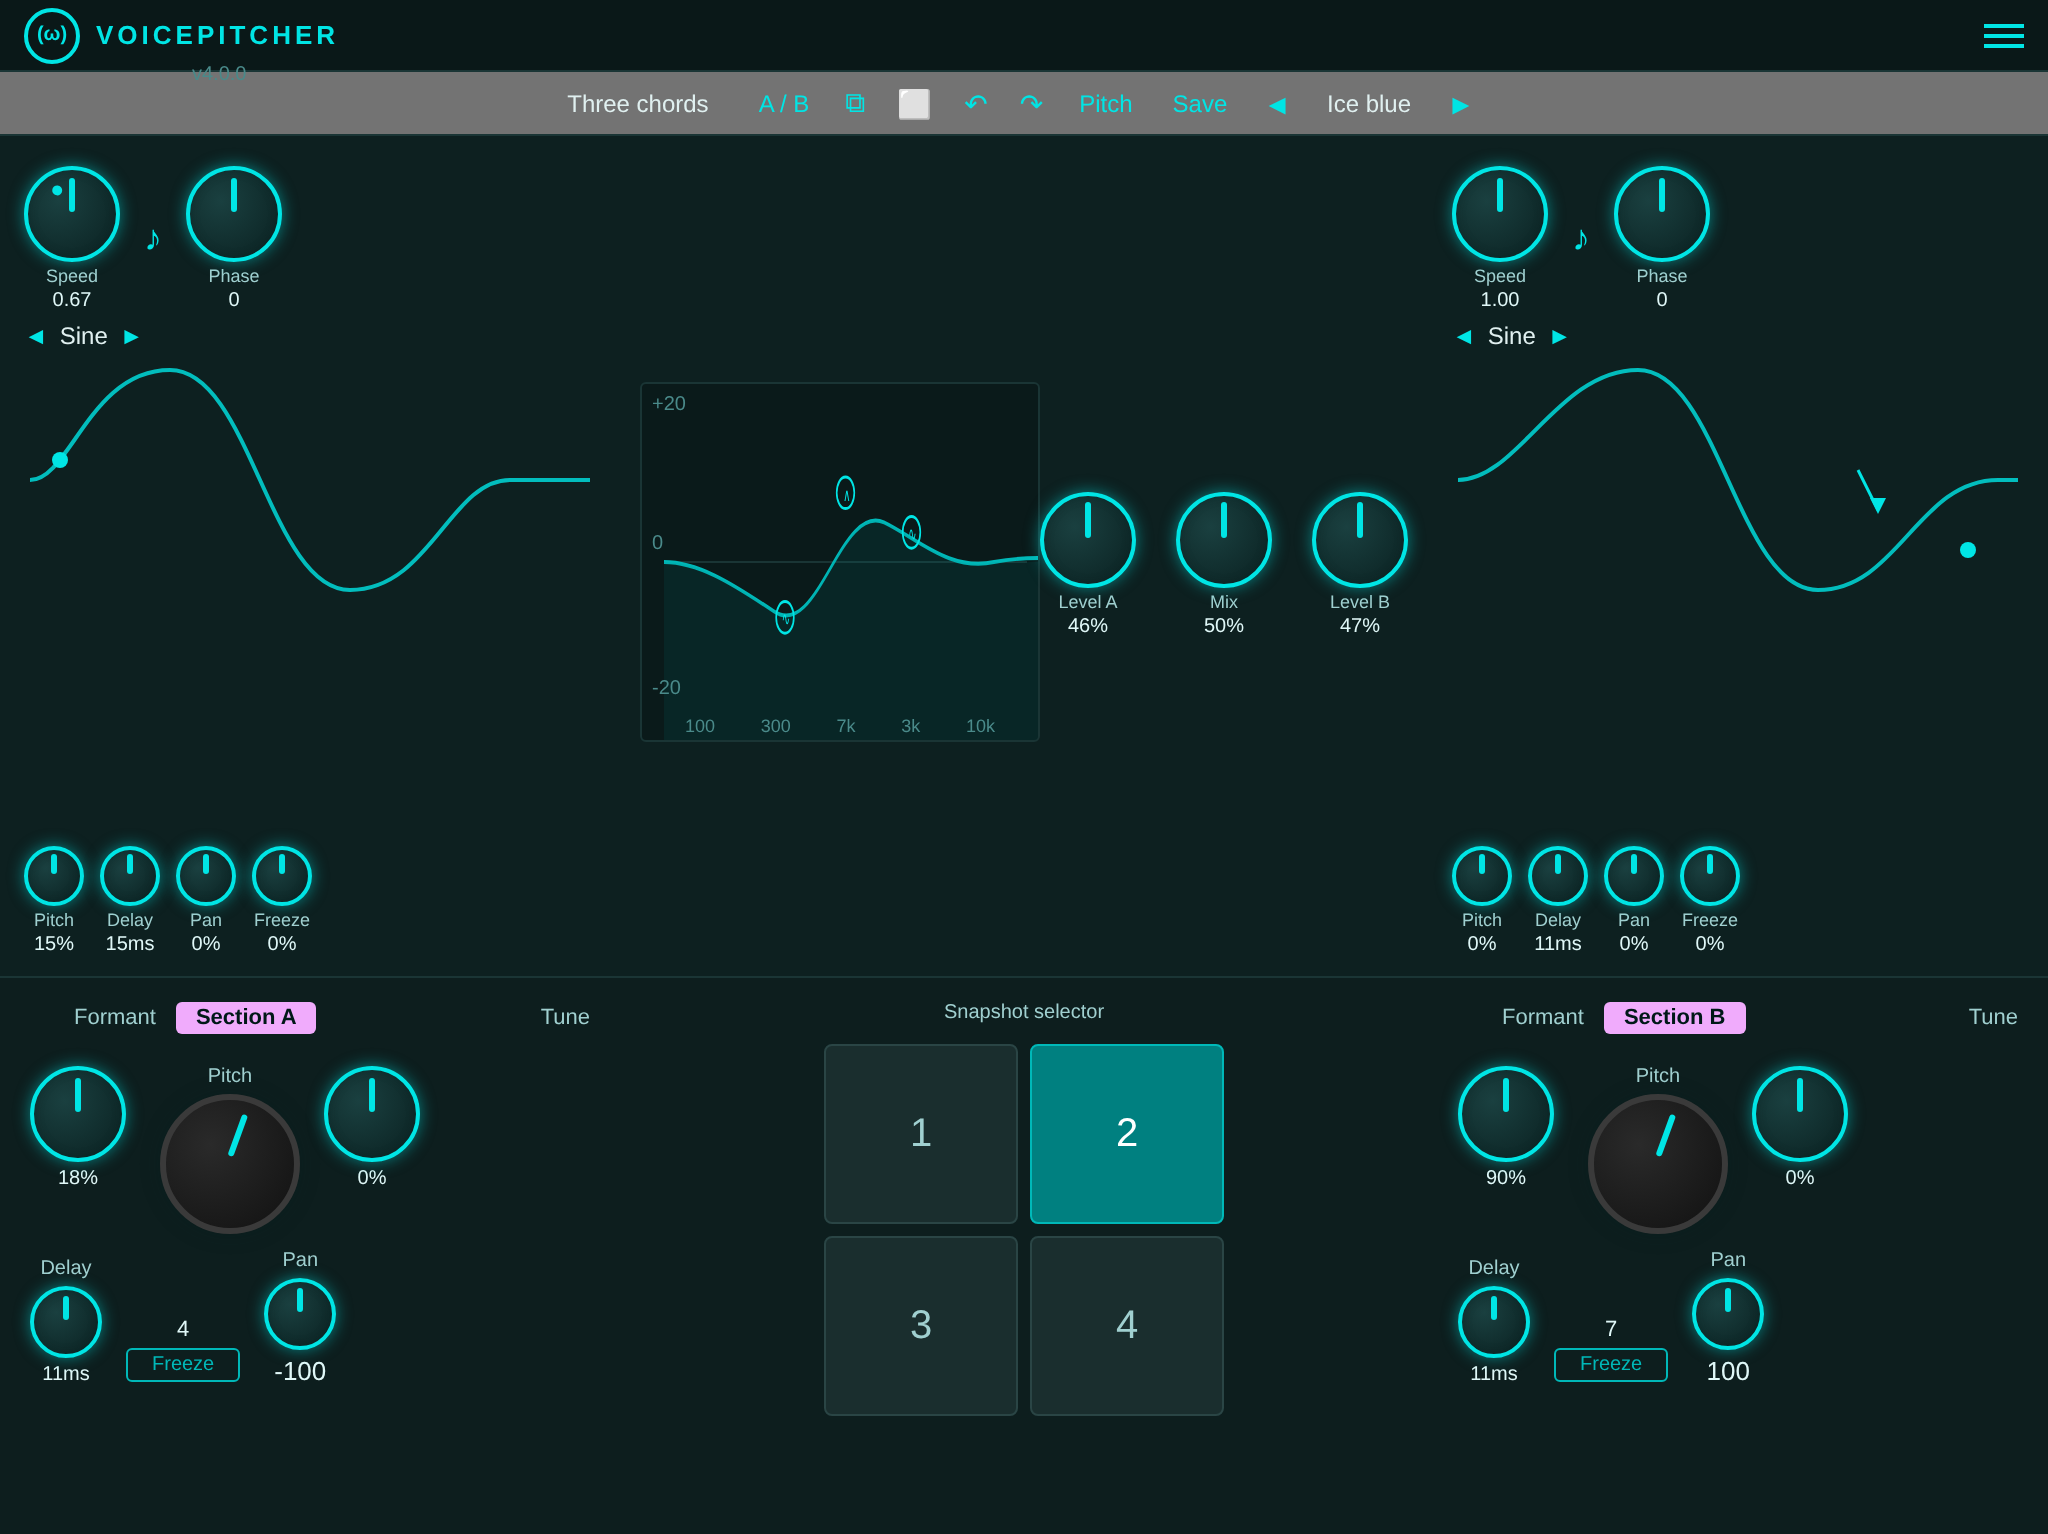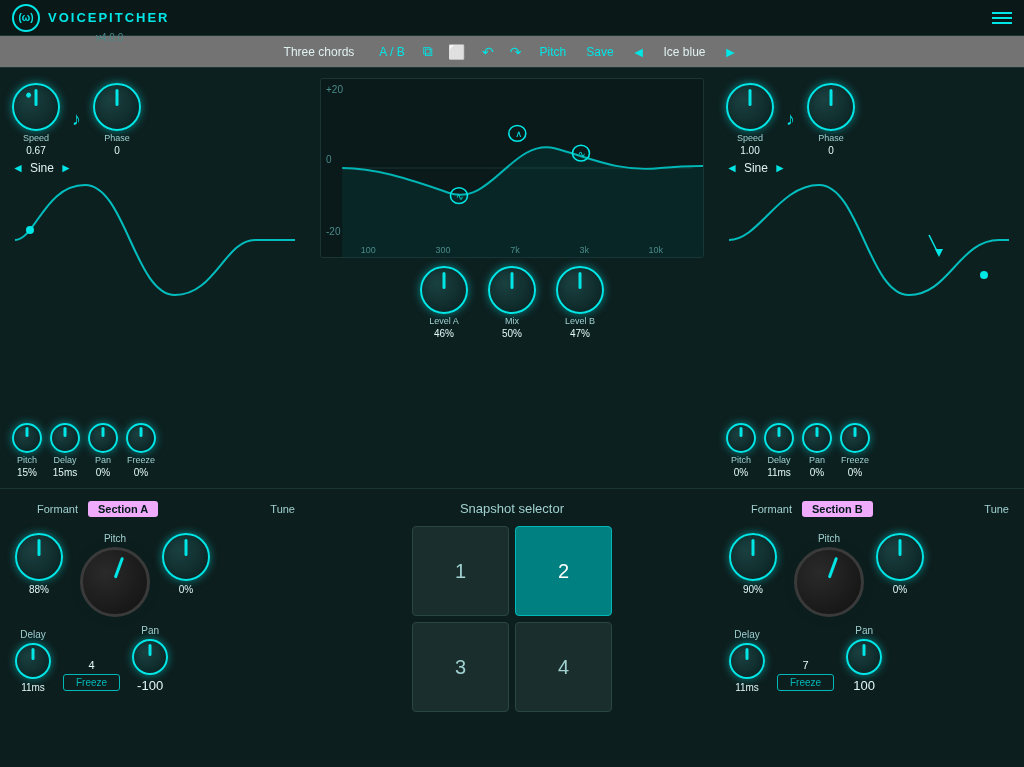--- a/index.html
+++ b/index.html
@@ -79,21 +79,21 @@
       padding: 10px 12px;
       display: flex;
       flex-direction: column;
     }
 
     
     .section-center {
       flex: 1;
       padding: 5px 10px;
       display: flex;
-      flex-direction: column;
+      flex-direction: row;
       align-items: center;
     }
 
     
     .knob-container {
       display: flex;
       flex-direction: column;
       align-items: center;
       gap: 2px;
     }
@@ -319,21 +319,21 @@
       border-radius: 2px;
       top: 10%;
       left: 50%;
       transform: translateX(-50%) rotate(20deg);
       transform-origin: bottom center;
     }
 
     
     .snapshot-title {
       color: #a0d0d0;
-      font-size: 13px;
+      font-size: 10px;
       margin-bottom: 10px;
       text-align: right;
     }
     .snapshot-grid {
       display: grid;
       grid-template-columns: 1fr 1fr;
       gap: 6px;
       width: 200px;
     }
     .snapshot-btn {
@@ -589,21 +589,21 @@
   <div class="lower-left">
     <div class="section-header">
       <span class="section-label">Formant</span>
       <button class="section-btn">Section A</button>
       <span class="tune-label">Tune</span>
     </div>
     <div class="controls-main-row">
 
       <div class="formant-col">
         <div class="knob knob-medium"></div>
-        <span class="formant-value">88%</span>
+        <span class="formant-value">18%</span>
       </div>
 
       <div class="pitch-col">
         <span class="pitch-label">Pitch</span>
         <div class="pitch-knob-big"></div>
       </div>
 
       <div class="tune-col">
         <div class="knob knob-medium"></div>
         <span class="tune-col-value">0%</span>

